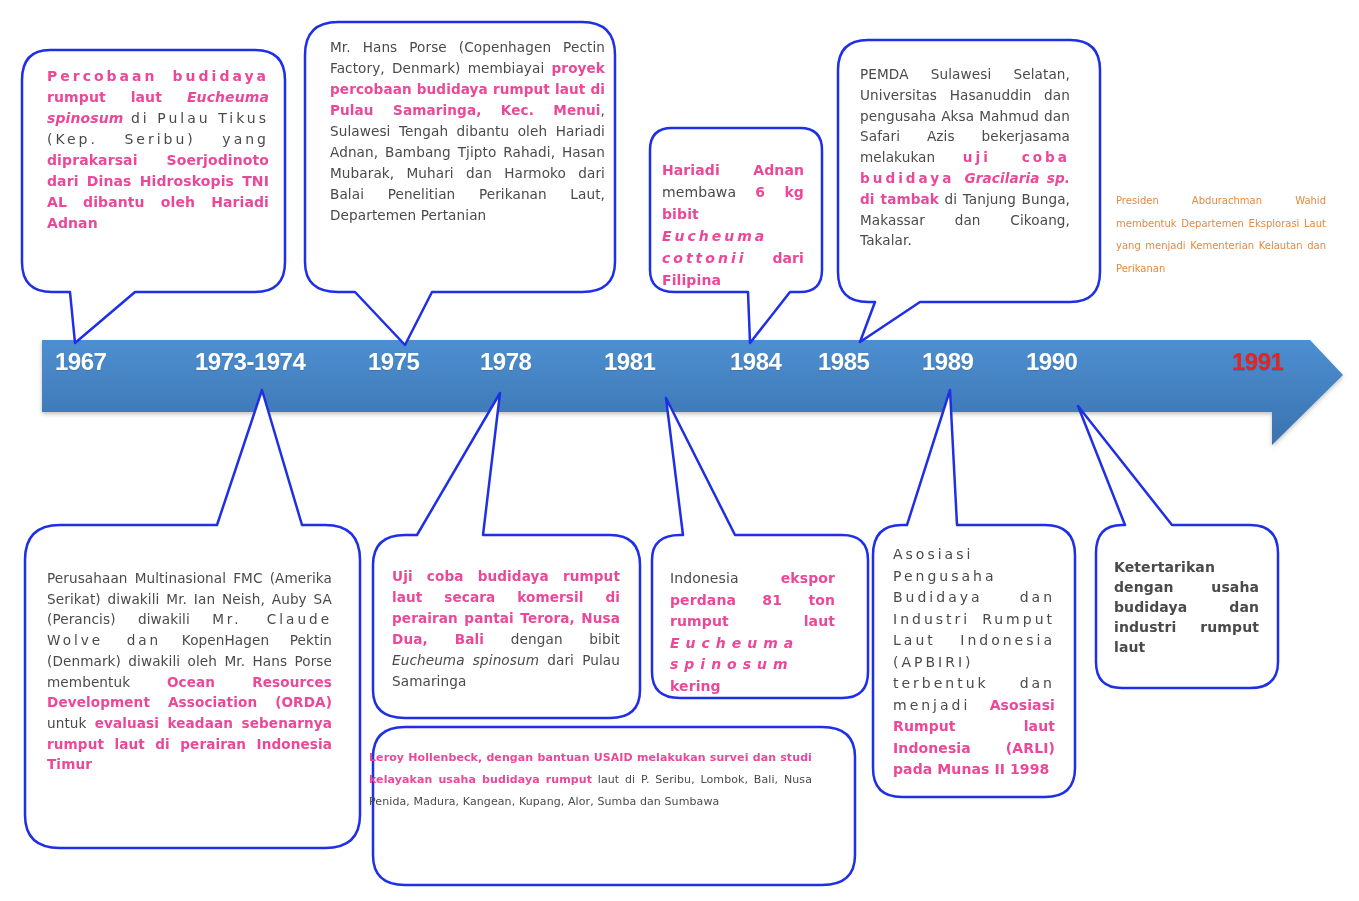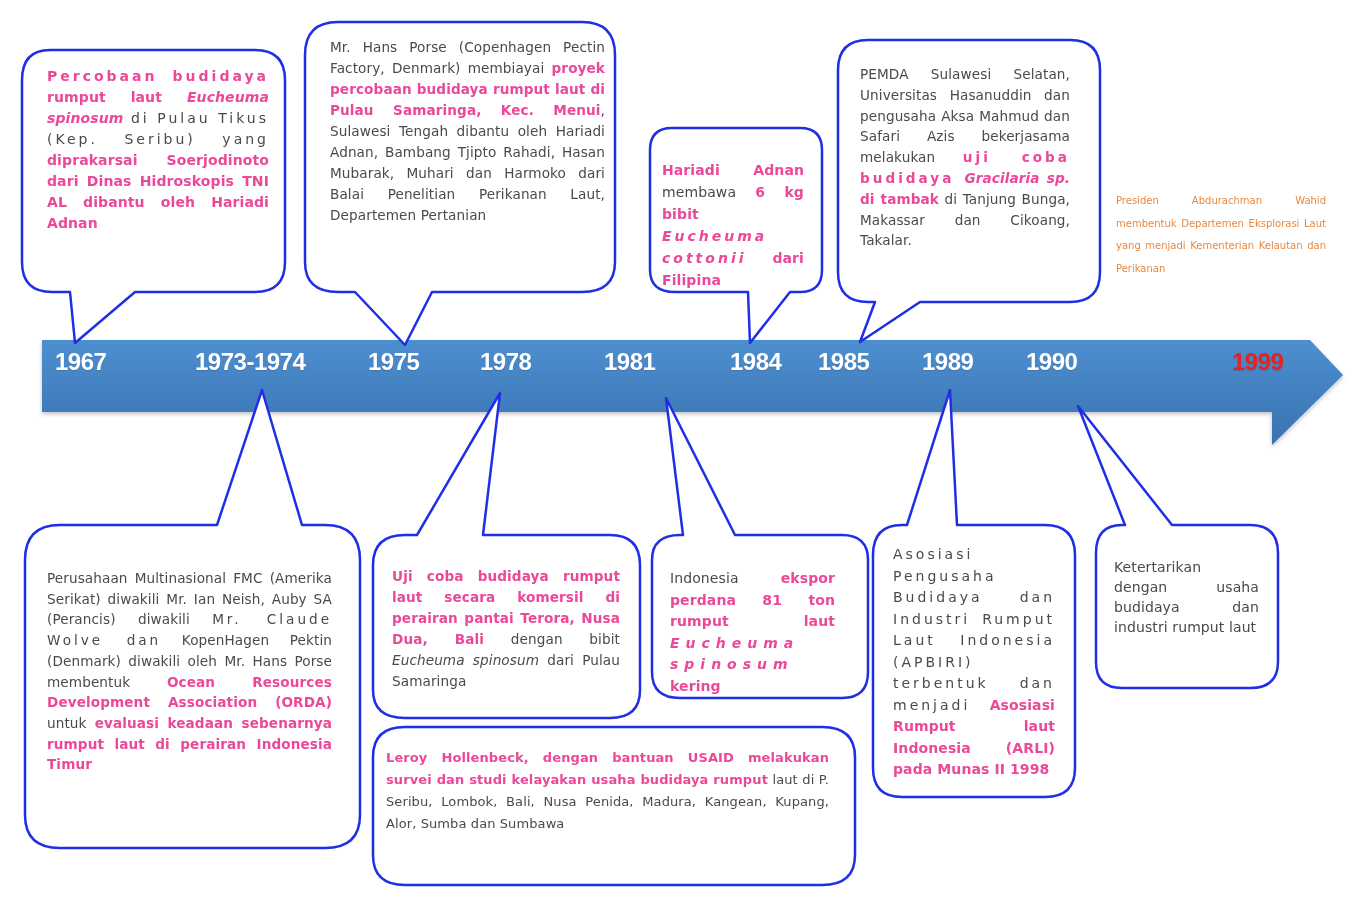--- a/index.html
+++ b/index.html
@@ -68,21 +68,21 @@
 
 <div class="year" style="left:55px;">1967</div>
 <div class="year" style="left:195px;text-align:center;">1973-1974</div>
 <div class="year" style="left:368px;">1975</div>
 <div class="year" style="left:480px;">1978</div>
 <div class="year" style="left:604px;">1981</div>
 <div class="year" style="left:714px;margin-left:16px;">1984</div>
 <div class="year" style="left:818px;">1985</div>
 <div class="year" style="left:922px;">1989</div>
 <div class="year" style="left:1026px;">1990</div>
-<div class="year highlight" style="left:1232px;">1999</div>
+<div class="year highlight" style="left:1232px;">1991</div>
 
 <div class="callout-text" style="left:47px; top:66px; width:222px; font-size:14px; line-height:21px;">
   <b class="spaced">Percobaan budidaya</b>
   <b>rumput laut </b><b><i>Eucheuma spinosum</i></b><span class="spaced"> di Pulau Tikus (Kep. Seribu) yang </span><b>diprakarsai Soerjodinoto dari Dinas Hidroskopis TNI AL dibantu oleh Hariadi Adnan</b>
 </div>
 
 <div class="callout-text" style="left:330px; top:37px; width:275px; font-size:13.6px; line-height:21px;">
   <span>Mr. Hans Porse (Copenhagen Pectin Factory, Denmark) membiayai </span><b>proyek percobaan budidaya rumput laut di Pulau Samaringa, Kec. Menui</b><span>, Sulawesi Tengah dibantu oleh Hariadi Adnan, Bambang Tjipto Rahadi, Hasan Mubarak, Muhari dan Harmoko dari Balai Penelitian Perikanan Laut, Departemen Pertanian</span>
 </div>
 
@@ -97,27 +97,27 @@
 <div class="note-orange" style="color:#e8883f;">Presiden Abdurachman Wahid membentuk Departemen Eksplorasi Laut yang menjadi Kementerian Kelautan dan Perikanan</div>
 
 <div class="callout-text" style="left:47px; top:568px; width:285px; font-size:13.6px; line-height:20.7px;">
   <span>Perusahaan Multinasional FMC (Amerika Serikat) diwakili Mr. Ian Neish, Auby SA (Perancis) diwakili </span><span class="spaced">Mr. Claude Wolve dan</span><span> KopenHagen Pektin (Denmark) diwakili oleh Mr. Hans Porse membentuk </span><b>Ocean Resources Development Association (ORDA)</b><span> untuk </span><b>evaluasi keadaan sebenarnya rumput laut di perairan Indonesia Timur</b>
 </div>
 
 <div class="callout-text" style="left:392px; top:566px; width:228px; font-size:13.6px; line-height:21px;">
   <b>Uji coba budidaya rumput laut secara komersil di perairan pantai Terora, Nusa Dua, Bali</b><span> dengan bibit </span><i>Eucheuma spinosum</i><span> dari Pulau Samaringa</span>
 </div>
 
-<div class="callout-text" style="left:386px; top:747px; width:443px; font-size:13px; line-height:22px;">
+<div class="callout-text" style="left:369px; top:747px; width:443px; font-size:11px; line-height:22px;">
   <b>Leroy Hollenbeck, dengan bantuan USAID melakukan survei dan studi kelayakan usaha budidaya rumput</b><span> laut di P. Seribu, Lombok, Bali, Nusa Penida, Madura, Kangean, Kupang, Alor, Sumba dan Sumbawa</span>
 </div>
 
 <div class="callout-text" style="left:670px; top:568px; width:165px; font-size:14px; line-height:21.5px;">
   <span>Indonesia </span><b>ekspor perdana 81 ton rumput laut </b><b><i class="wide">Eucheuma spinosum</i></b><b> kering</b>
 </div>
 
 <div class="callout-text" style="left:893px; top:544px; width:162px; font-size:14px; line-height:21.5px;">
   <span class="spaced">Asosiasi Pengusaha Budidaya dan Industri Rumput Laut Indonesia (APBIRI) terbentuk dan menjadi </span><b>Asosiasi Rumput laut Indonesia (ARLI) pada Munas II 1998</b>
 </div>
 
-<div class="callout-text" style="left:1114px; top:557px; width:145px; font-size:14px; line-height:20px;">
+<div class="callout-text" style="left:1114px; top:557px; width:145px; font-size:14px; line-height:20px;font-weight:bold;">
   <span>Ketertarikan dengan usaha budidaya dan industri rumput laut</span>
 </div>
 
 </body></html>

